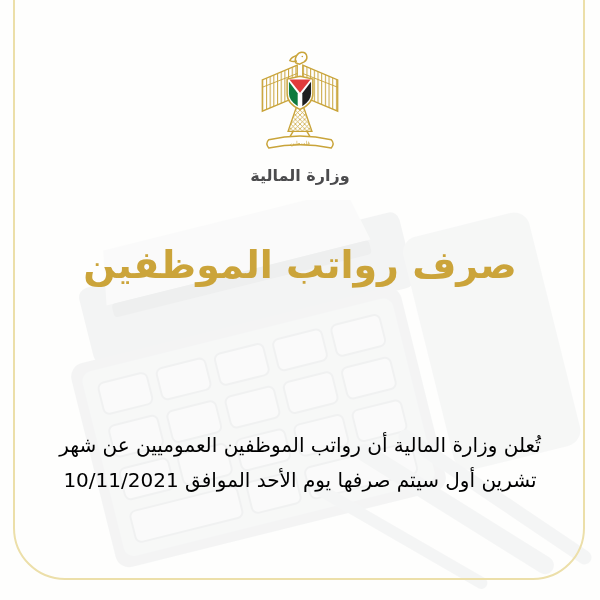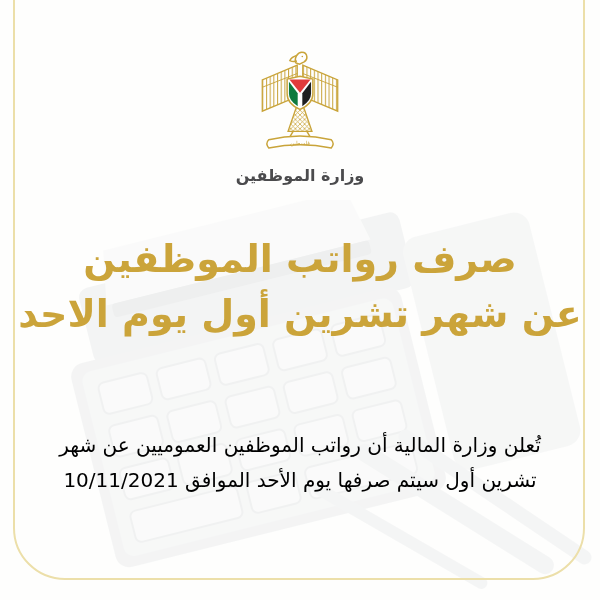--- a/index.html
+++ b/index.html
@@ -29,21 +29,21 @@
     width:92px; height:104px;
   }
   .ministry {
     position:absolute; top:166px; left:0; width:100%;
     text-align:center;
     font-size:16px; font-weight:bold;
     color:#4b4b4d;
     direction:rtl;
   }
   .headline {
-    position:absolute; top:232px; left:0; width:100%;
+    position:absolute; top:238px; left:0; width:100%;
     text-align:center; direction:rtl;
     font-size:38px; font-weight:bold;
     line-height:55px;
     color:#cba43a;
   }
   .announcement {
     position:absolute; top:428px; left:0; width:100%;
     text-align:center; direction:rtl;
     font-size:20px;
     line-height:35px;
@@ -135,23 +135,22 @@
     <path d="M52.5,46.5 L62,34 L62,47 Q62,54.5 52.5,60.5 Z" fill="#1f1f20"></path>
     <path d="M47.5,46.5 L38,34 L38,47 Q38,54.5 47.5,60.5 Z" fill="#0e7a3e"></path>
   </g>
 
   <g>
     <path d="M16 97 Q50 89 84 97 Q88 101 84 106 Q50 99 16 106 Q12 101 16 97 Z" fill="#ffffff" stroke="#c9a43a" stroke-width="1.5"></path>
     <text x="50" y="102.5" text-anchor="middle" font-size="6" fill="#c9a43a">فلسطين</text>
   </g>
 </svg>
 
-<div class="ministry">وزارة الموظفين</div>
+<div class="ministry">وزارة المالية</div>
 
 <div class="headline">
   <div>صرف رواتب الموظفين</div>
-  <div>عن شهر تشرين أول يوم الاحد</div>
 </div>
 
 <div class="announcement">
   <div>تُعلن وزارة المالية أن رواتب الموظفين العموميين عن شهر</div>
   <div>تشرين أول سيتم صرفها يوم الأحد الموافق 10/11/2021</div>
 </div>
 
 </body></html>

